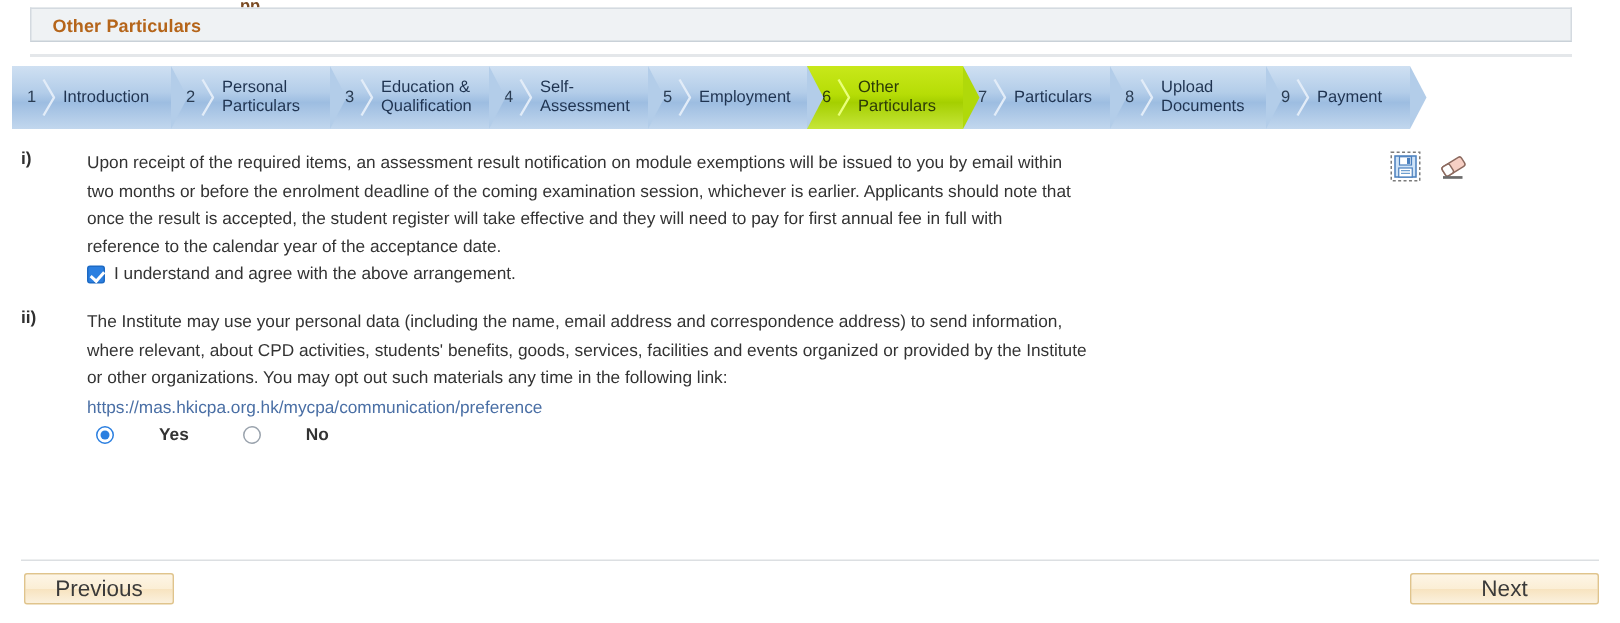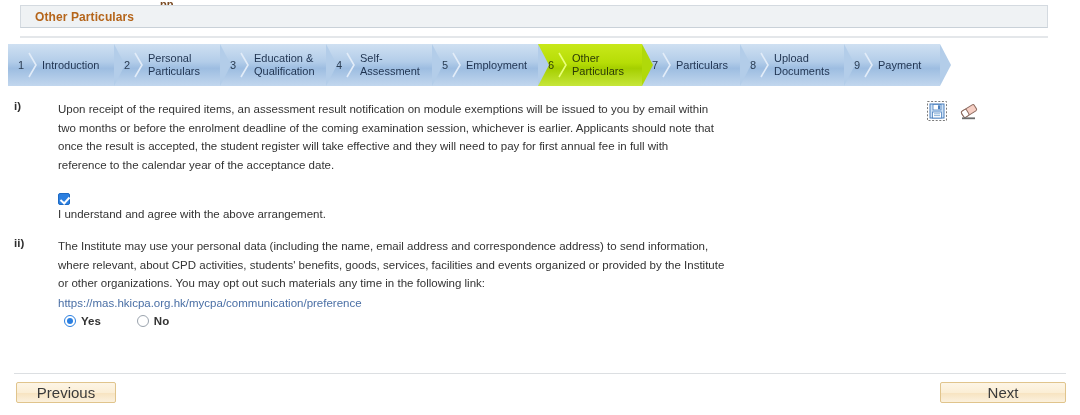--- a/index.html
+++ b/index.html
@@ -104,38 +104,38 @@
   .clause-marker {
     position:absolute; left:14px; top:0;
     font-size:11.5px; font-weight:bold; color:#2f2f2f;
   }
   .clause-body {
     margin-left:58px; width:660px;
     font-size:11.5px; color:#333; line-height:18.5px;
   }
   .clause-body.narrow { width:672px; }
 
-  .check-row { margin-top:16px; display:flex; align-items:flex-start;flex-direction:column; }
+  .check-row { margin-top:0; display:flex; align-items:flex-start; }
   .cb {
     width:12px; height:12px; margin-top:3px; margin-right:6px;
     background:#2b7fe0; border:1px solid #1d6ac4; border-radius:2px;
     position:relative; flex:0 0 auto; cursor:pointer;
   }
   .cb::after {
     content:""; position:absolute; left:3px; top:0.5px;
     width:4px; height:7px;
     border:solid #fff; border-width:0 2px 2px 0;
     transform:rotate(42deg);
   }
   .check-label { font-size:11.5px; color:#333; line-height:18px; }
 
   .link { color:#4a6fa5; text-decoration:none; font-size:11.5px; }
 
   .radio-row { margin-top:4px; display:flex; align-items:center; }
-  .radio-opt { display:flex; align-items:center; margin-right:36px; cursor:pointer; }
+  .radio-opt { display:flex; align-items:center; margin-right:36px; cursor:pointer;gap:25px; }
   .rb {
     width:12px; height:12px; border-radius:50%;
     border:1px solid #9aa3ad; background:#fff;
     margin-right:5px; position:relative; flex:0 0 auto;
   }
   .rb.on { border-color:#2b7fe0; }
   .rb.on::after {
     content:""; position:absolute; left:2px; top:2px;
     width:6px; height:6px; border-radius:50%; background:#2b7fe0;
   }

